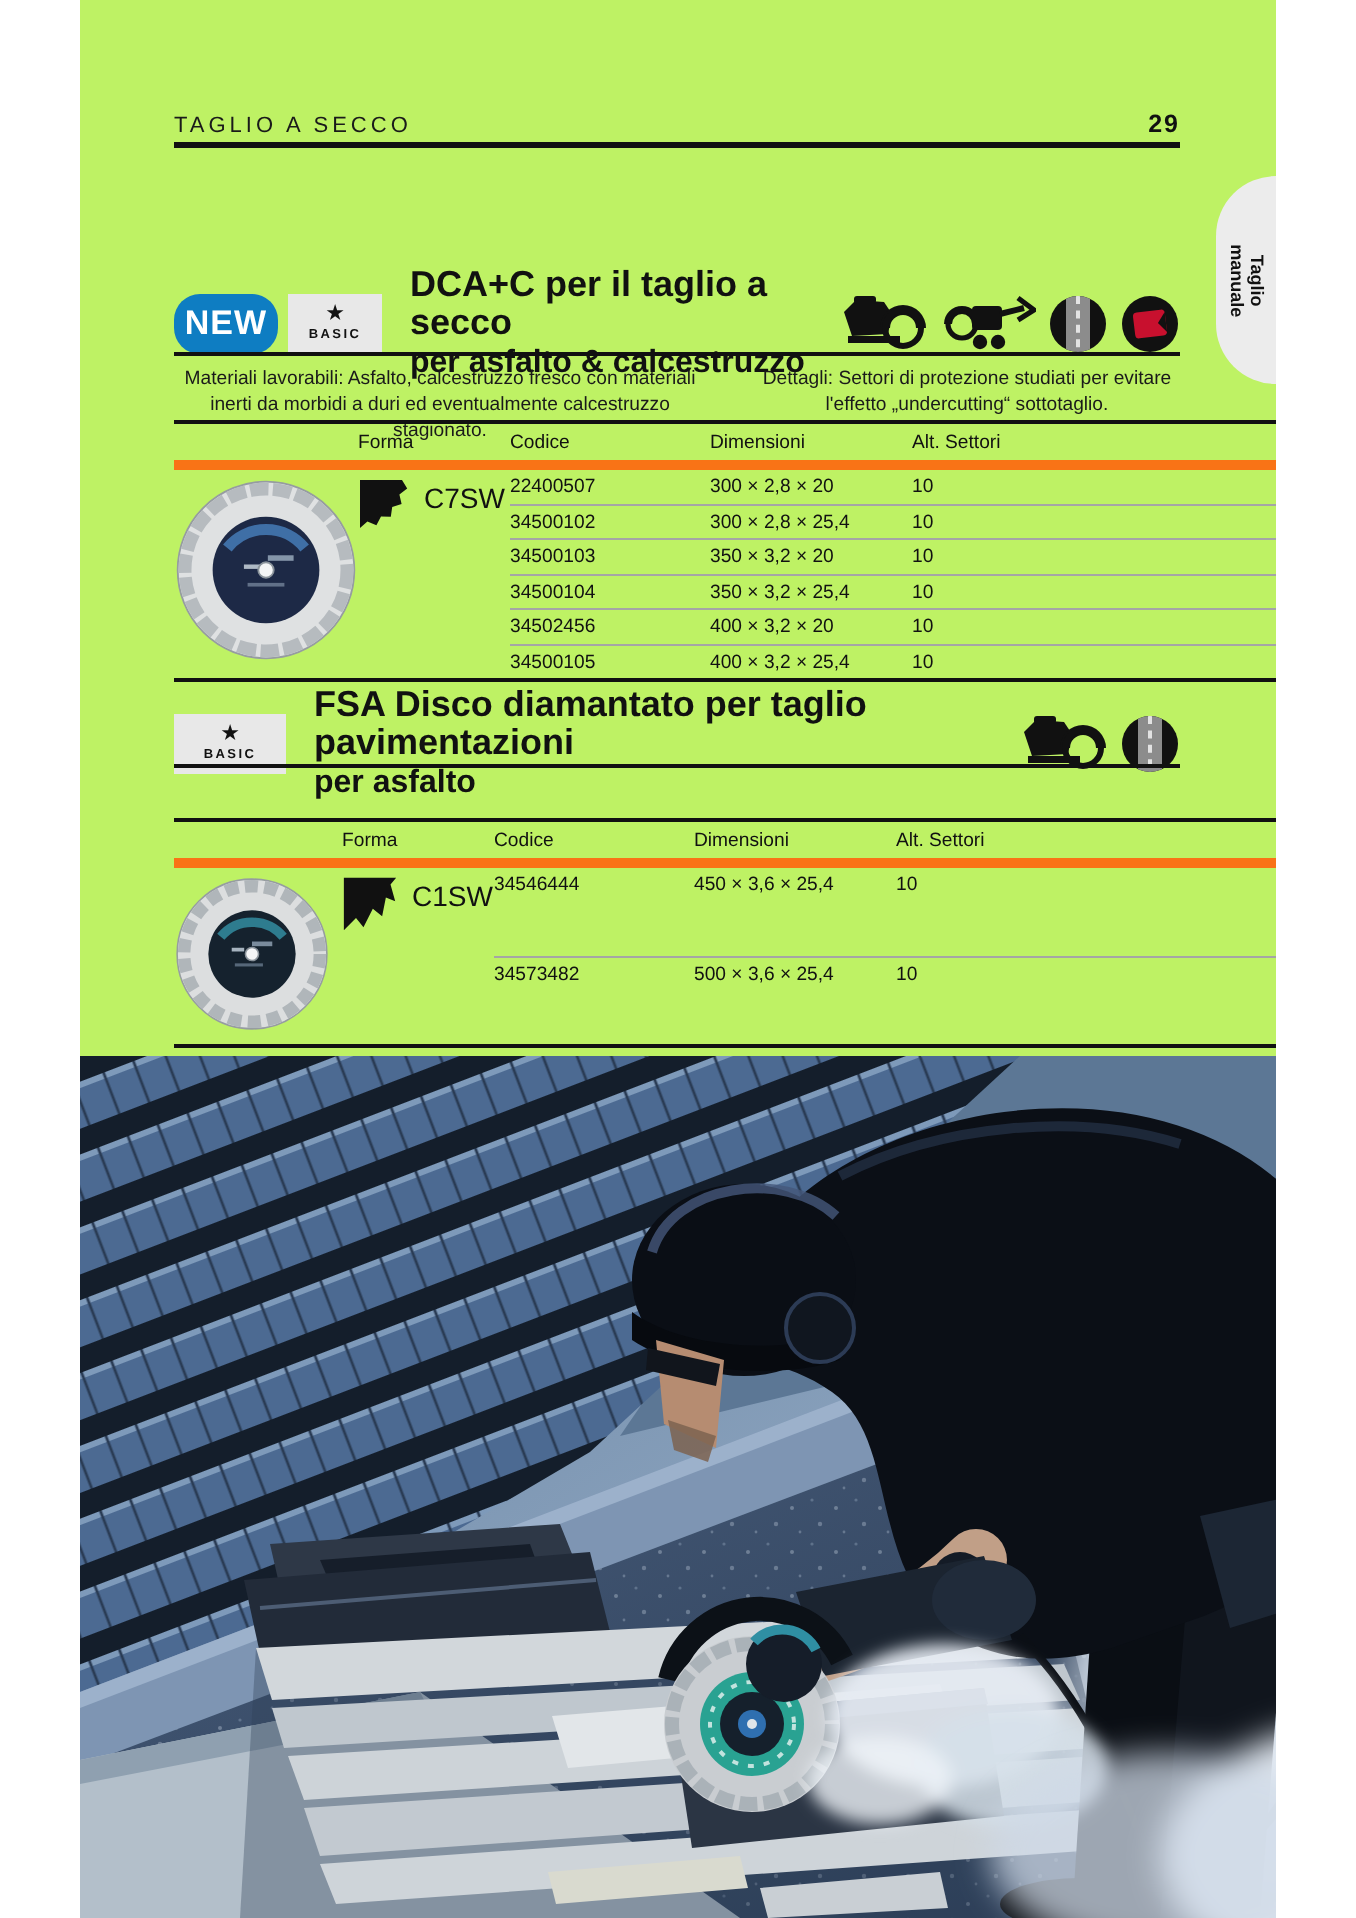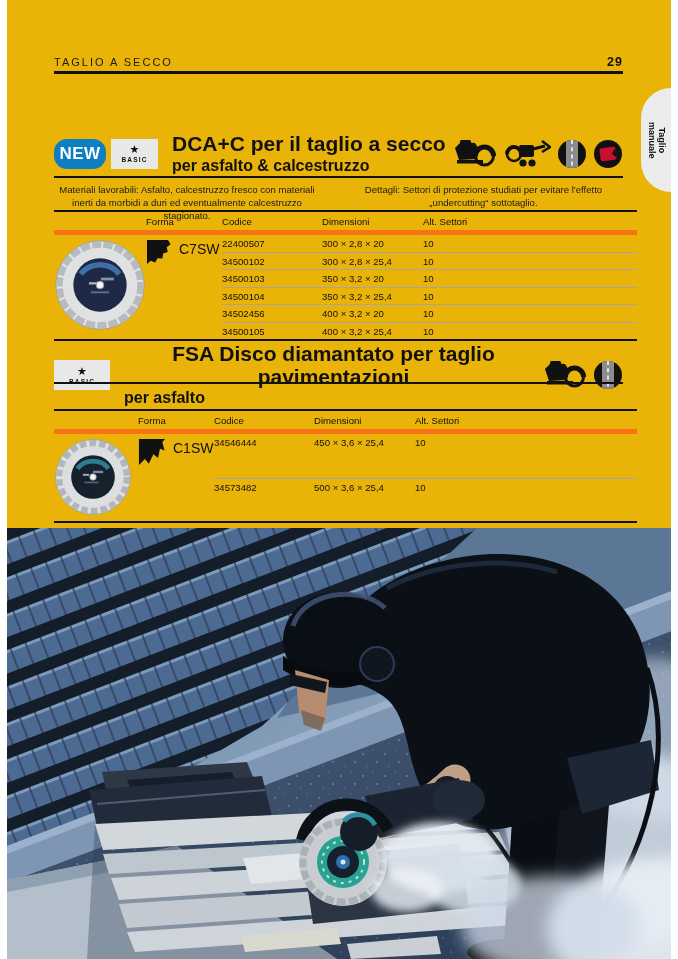--- a/index.html
+++ b/index.html
@@ -1,18 +1,18 @@
 <!DOCTYPE html>
 <html><head>
 <meta charset="utf-8">
 <style>
   * { margin:0; padding:0; box-sizing:border-box; }
   html,body { background:#fff; }
   body { font-family:"Liberation Sans", sans-serif; color:#111; }
-  #page { position:relative; width:664px; height:959px; background:#eab308; overflow:hidden; margin:0 auto; }
+  #page { position:relative; width:598px; height:959px; background:#bef264; overflow:hidden; margin:0 auto; }
 
   
   .page-header { position:absolute; left:47px; right:48px; top:55px; display:flex; justify-content:space-between; align-items:baseline; }
   .page-header .crumb { font-size:11px; letter-spacing:2px; color:#1a1a1a; }
   .page-header .pageno { font-size:12.5px; font-weight:bold; letter-spacing:1px; }
   .header-rule { position:absolute; left:47px; right:48px; top:71px; height:3px; background:#111; }
 
   
   .side-tab { position:absolute; right:0; top:88px; width:30px; height:104px; background:#ececec;
               border-radius:52px 0 0 52px; display:flex; align-items:center; justify-content:center; }
@@ -21,21 +21,21 @@
 
   
   .sec-head { position:absolute; left:47px; right:48px; display:flex; align-items:center; }
   .badge { height:30px; display:flex; align-items:center; justify-content:center; flex-direction:column; flex-shrink:0; }
   .badge-new { width:52px; background:#0e7dc2; color:#fff; font-size:17px; font-weight:bold; letter-spacing:.5px; margin-right:5px;border-radius:13px; }
   .badge-basic { background:#e8e8e8; color:#111; }
   .badge-basic .star { font-size:11px; line-height:1; }
   .badge-basic .bl { font-size:6.5px; font-weight:bold; letter-spacing:1.2px; margin-top:1px; }
   .w47 { width:47px; } .w56 { width:56px; }
   .title-block { margin-left:14px; }
-  .title-block h1 { font-size:21px; font-weight:bold; line-height:1.08;text-align:center; }
+  .title-block h1 { font-size:18px; font-weight:bold; line-height:1.08; }
   .title-block .sub { font-size:16px; font-weight:bold; margin-top:1px; }
   .head-icons { margin-left:auto; display:flex; gap:6px; align-items:center; }
 
   .sec-rule { position:absolute; left:47px; right:48px; height:2px; background:#111; }
 
   
   .desc-cols { position:absolute; left:47px; right:48px; display:flex; gap:24px; }
   .desc-cols p { font-size:9.6px; line-height:1.38; color:#1a1a1a;text-align:center; }
   .desc-cols .c1 { width:266px; flex-shrink:0; }
   .desc-cols .c2 { flex:1; }

